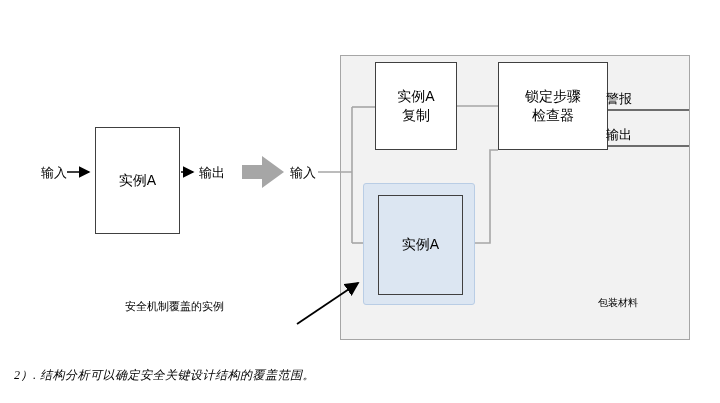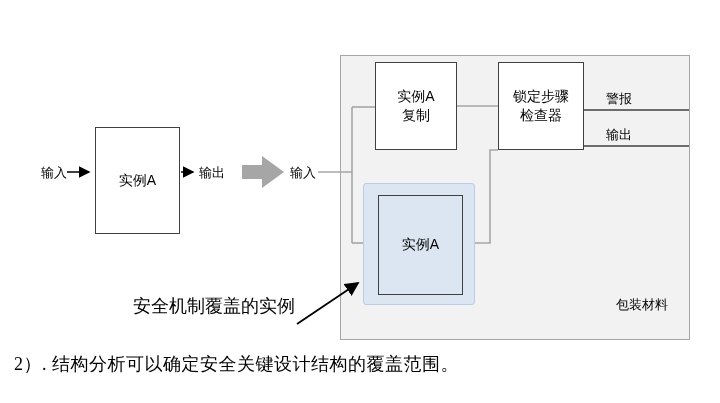--- a/index.html
+++ b/index.html
@@ -32,31 +32,31 @@
   .highlight-inner {
     position:absolute; left:14px; top:11px; width:85px; height:100px;
     background:var(--highlight-fill,#dce6f2);
     border:1px solid var(--box-border,#404040);
     display:flex; align-items:center; justify-content:center;
     font-size:14px;
   }
 
   .label { position:absolute; font-size:13px; white-space:nowrap; }
 
-  .wrapper-label { position:absolute; left:616px; top:296px; font-size:13px; }
+  .wrapper-label { position:absolute; left:598px; top:296px; font-size:10px; }
 
   .annotation {
     position:absolute; left:125px; top:297px; width:170px;
-    text-align:right; font-size:18px; line-height:18px;
+    text-align:left; font-size:11px; line-height:18px;
   }
 
   .caption {
-    position:absolute; left:14px; top:352px;
+    position:absolute; left:14px; top:367px;
     font-family:"Liberation Serif","DejaVu Serif",serif;
-    font-size:18px; letter-spacing:0.5px;
+    font-style:italic; font-size:12px; letter-spacing:0.5px;
   }
 </style>
 </head>
 <body>
 
 <div class="stage">
 
   <div class="container-box"></div>
 
   <svg class="layer-svg" viewBox="0 0 720 403">
@@ -92,21 +92,21 @@
 
   <div class="label" style="left:199px; top:164px;">输出</div>
 
   <div class="label" style="left:290px; top:164px;">输入</div>
 
   <div class="node" style="left:375px; top:62px; width:82px; height:88px;">
     <span>实例A</span>
     <span>复制</span>
   </div>
 
-  <div class="node" style="left:498px; top:62px; width:86px; height:88px;">
+  <div class="node" style="left:498px; top:62px; width:110px; height:88px;">
     <span>锁定步骤</span>
     <span>检查器</span>
   </div>
 
   <div class="label" style="left:606px; top:90px;font-family:Liberation Serif, serif;">警报</div>
   <div class="label" style="left:606px; top:126px;">输出</div>
 
   <div class="highlight">
     <div class="highlight-inner">
       <span>实例A</span>

